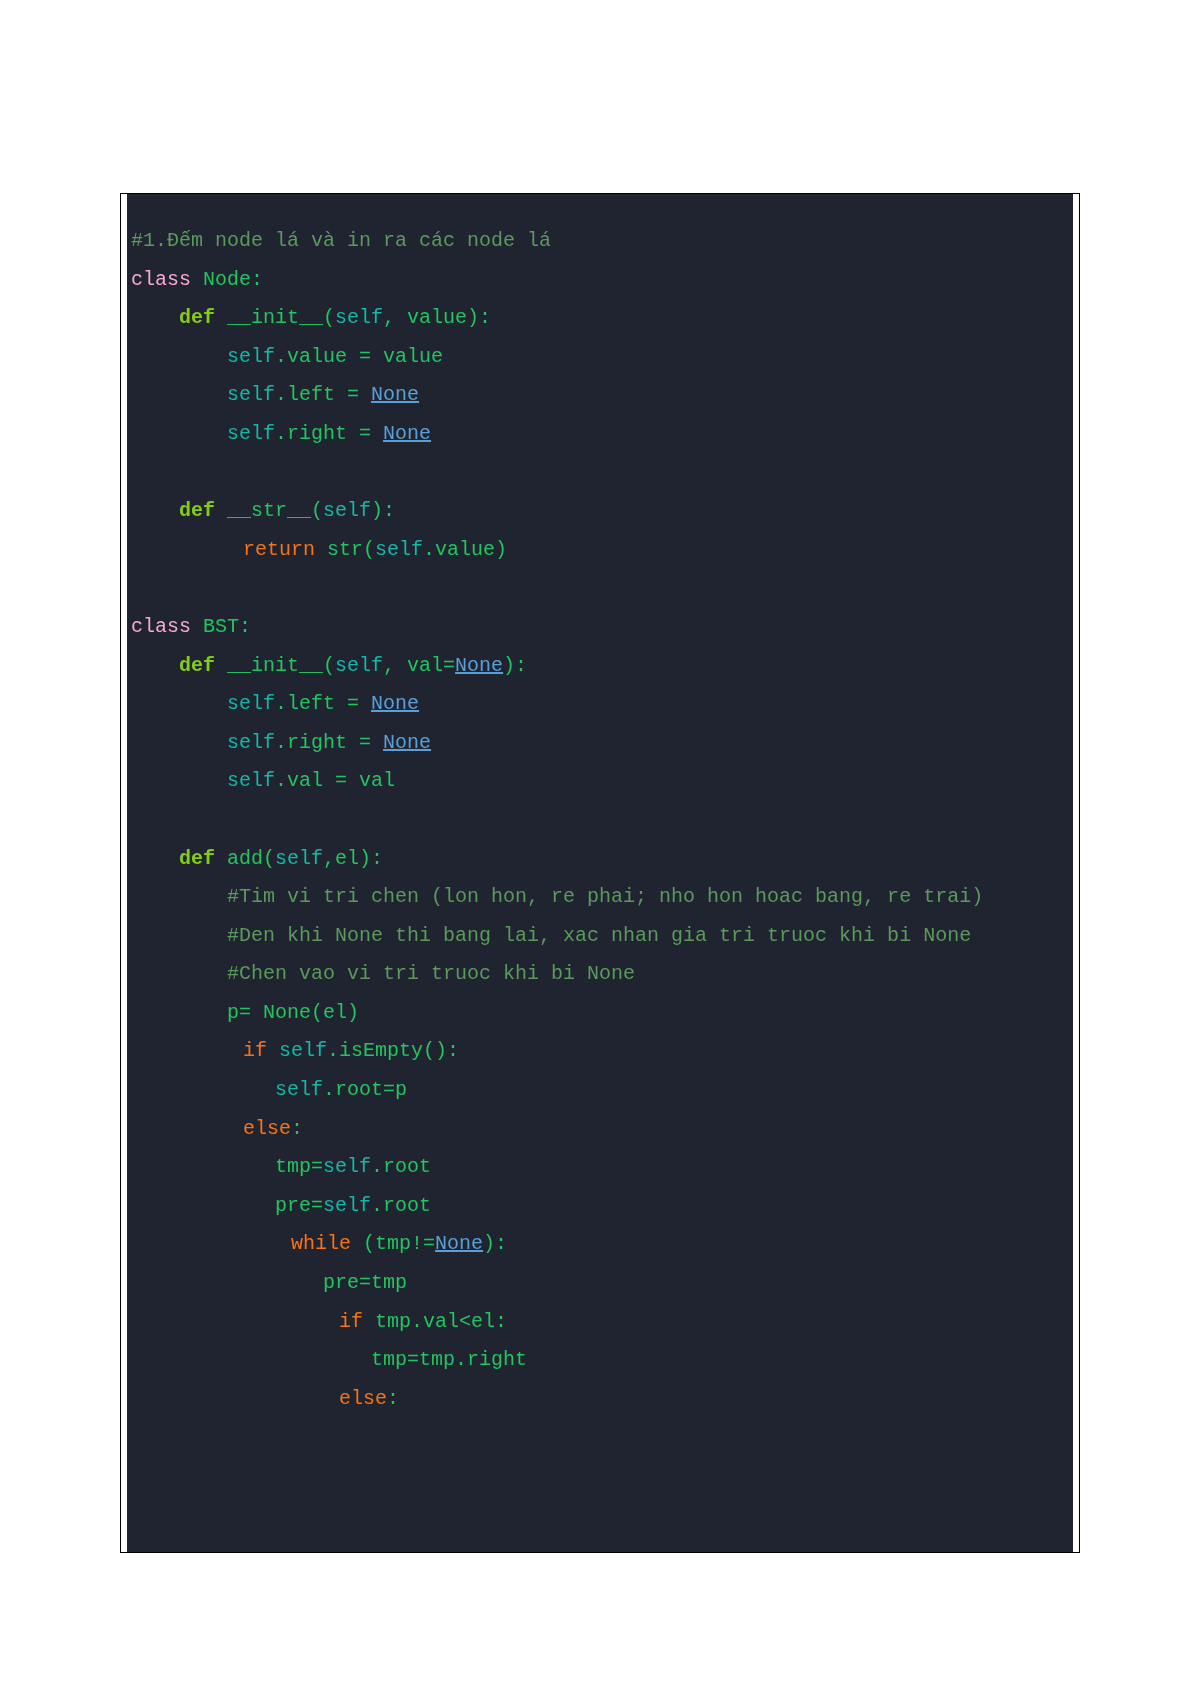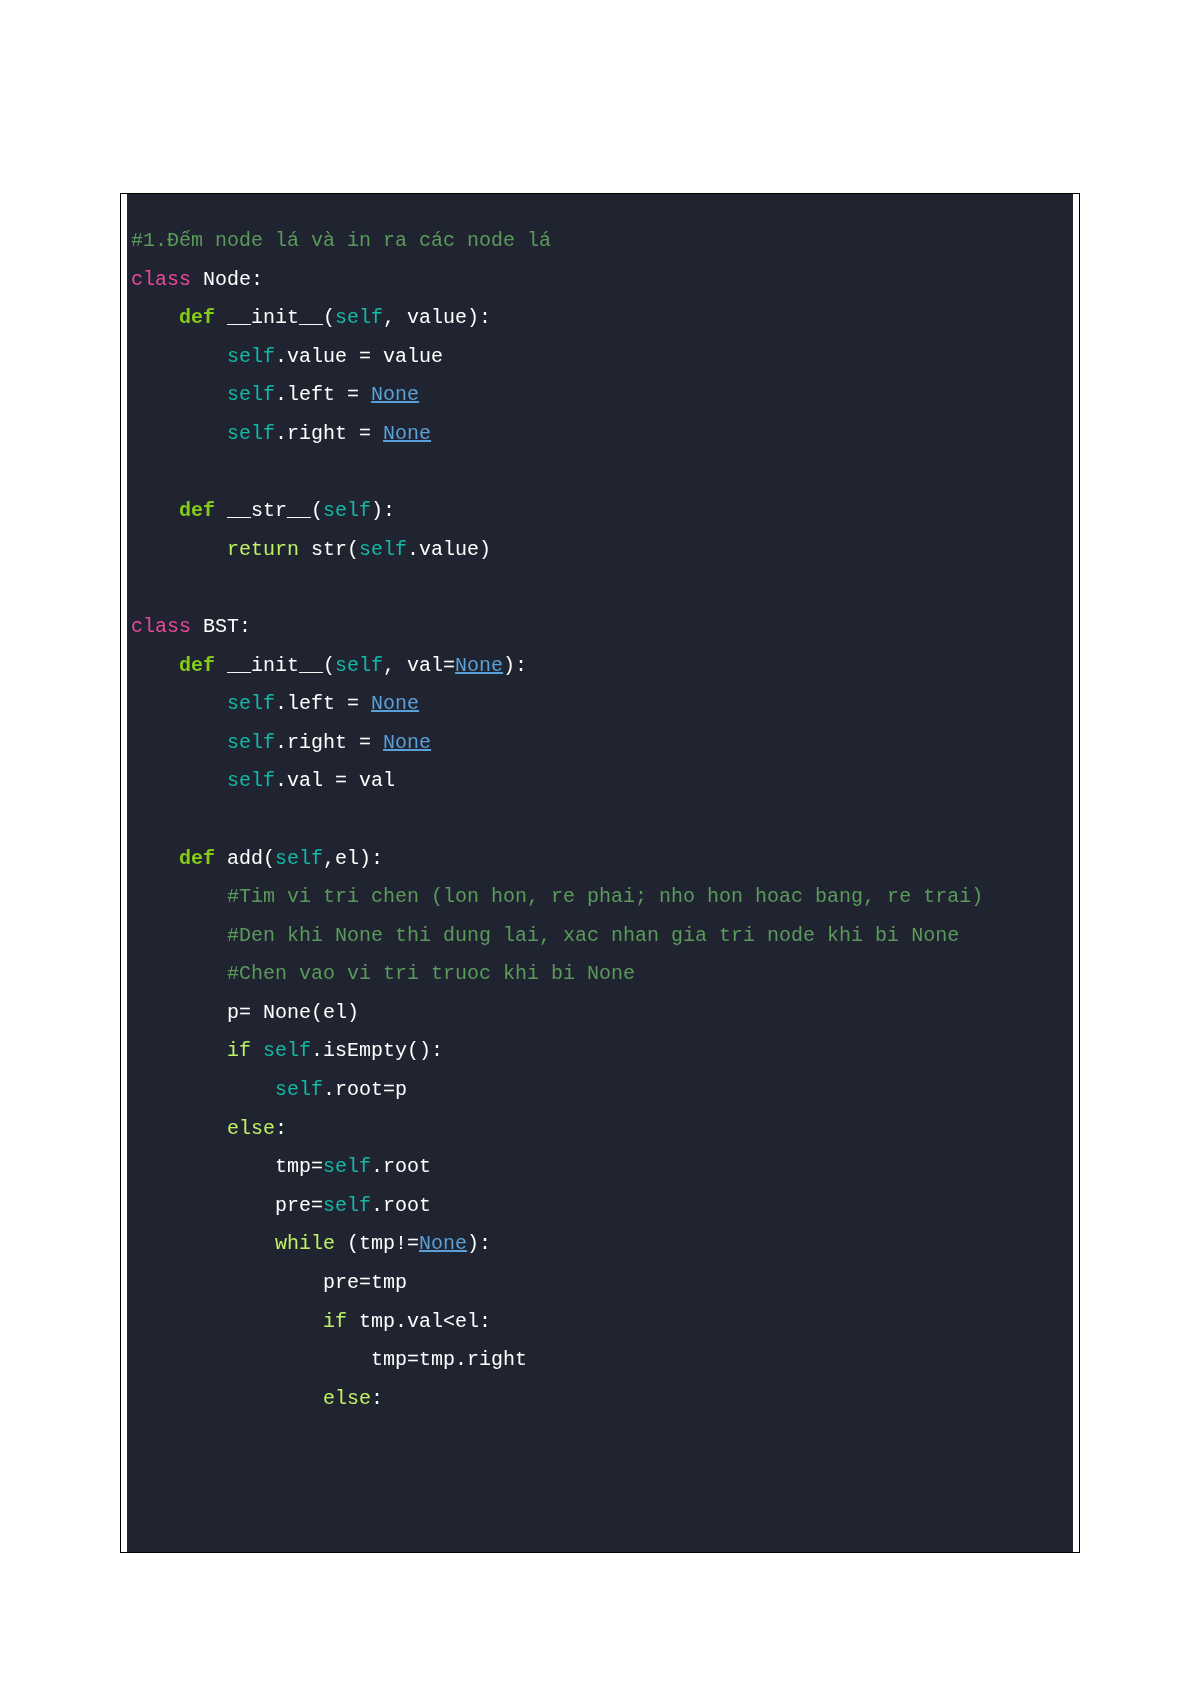--- a/index.html
+++ b/index.html
@@ -31,26 +31,26 @@
   }
   pre.code {
     font-family: 'Consolas', 'Monaco', 'Courier New', monospace;
     font-size: 20px;
     line-height: 38.6px;
     color: #d0d2d6;
     white-space: pre;
     padding-left: 4px;
   }
   .c-comment { color: #5c9a5c; font-family: Liberation Mono, monospace; }
-  .c-keyword { color: #ec4899; }
+  .c-keyword { color: #f9a8d4; }
   .c-def     { color: #84cc16; font-weight: bold; }
   .c-self    { color: #14b8a6; }
   .c-none    { color: #5aa0d8; text-decoration: underline; }
-  .c-return  { color: #bef264; }
-  .c-name    { color: #ffffff; }
+  .c-return  { color: #f97316; margin-left: 16px; }
+  .c-name    { color: #22c55e; }
 </style>
 </head>
 <body>
 
 <div class="page-frame">
   <div class="code-area">
     <pre class="code" id="code-block"><span class="c-comment">#1.Đếm node lá và in ra các node lá</span>
 <span class="c-keyword">class</span><span class="c-name"> Node:</span>
 <span class="c-name">    </span><span class="c-def">def</span><span class="c-name"> __init__(</span><span class="c-self">self</span><span class="c-name">, value):</span>
 <span class="c-name">        </span><span class="c-self">self</span><span class="c-name">.value = value</span>
@@ -61,21 +61,21 @@
 <span class="c-name">        </span><span class="c-return">return</span><span class="c-name"> str(</span><span class="c-self">self</span><span class="c-name">.value)</span>
 <span class="c-name"></span>
 <span class="c-keyword">class</span><span class="c-name"> BST:</span>
 <span class="c-name">    </span><span class="c-def">def</span><span class="c-name"> __init__(</span><span class="c-self">self</span><span class="c-name">, val=</span><span class="c-none">None</span><span class="c-name">):</span>
 <span class="c-name">        </span><span class="c-self">self</span><span class="c-name">.left = </span><span class="c-none">None</span>
 <span class="c-name">        </span><span class="c-self">self</span><span class="c-name">.right = </span><span class="c-none">None</span>
 <span class="c-name">        </span><span class="c-self">self</span><span class="c-name">.val = val</span>
 <span class="c-name"></span>
 <span class="c-name">    </span><span class="c-def">def</span><span class="c-name"> add(</span><span class="c-self">self</span><span class="c-name">,el):</span>
 <span class="c-name">        </span><span class="c-comment">#Tim vi tri chen (lon hon, re phai; nho hon hoac bang, re trai)</span>
-<span class="c-name">        </span><span class="c-comment">#Den khi None thi dung lai, xac nhan gia tri node khi bi None</span>
+<span class="c-name">        </span><span class="c-comment">#Den khi None thi bang lai, xac nhan gia tri truoc khi bi None</span>
 <span class="c-name">        </span><span class="c-comment">#Chen vao vi tri truoc khi bi None</span>
 <span class="c-name">        p= None(el)</span>
 <span class="c-name">        </span><span class="c-return">if</span><span class="c-name"> </span><span class="c-self">self</span><span class="c-name">.isEmpty():</span>
 <span class="c-name">            </span><span class="c-self">self</span><span class="c-name">.root=p</span>
 <span class="c-name">        </span><span class="c-return">else</span><span class="c-name">:</span>
 <span class="c-name">            tmp=</span><span class="c-self">self</span><span class="c-name">.root</span>
 <span class="c-name">            pre=</span><span class="c-self">self</span><span class="c-name">.root</span>
 <span class="c-name">            </span><span class="c-return">while</span><span class="c-name"> (tmp!=</span><span class="c-none">None</span><span class="c-name">):</span>
 <span class="c-name">                pre=tmp</span>
 <span class="c-name">                </span><span class="c-return">if</span><span class="c-name"> tmp.val&lt;el:</span>

